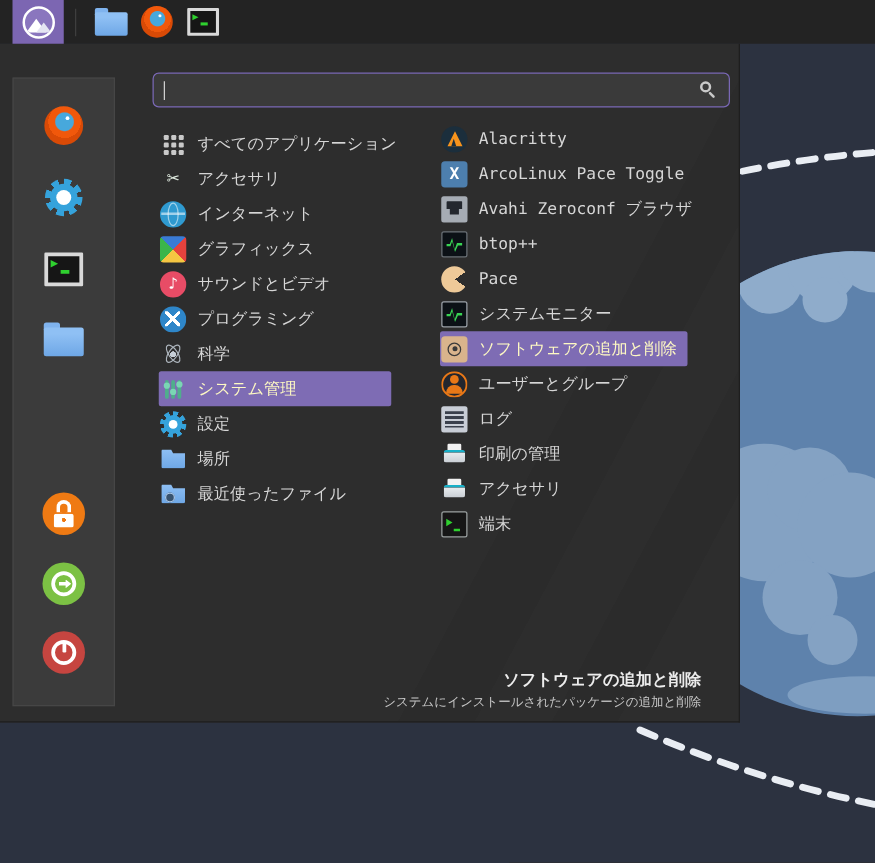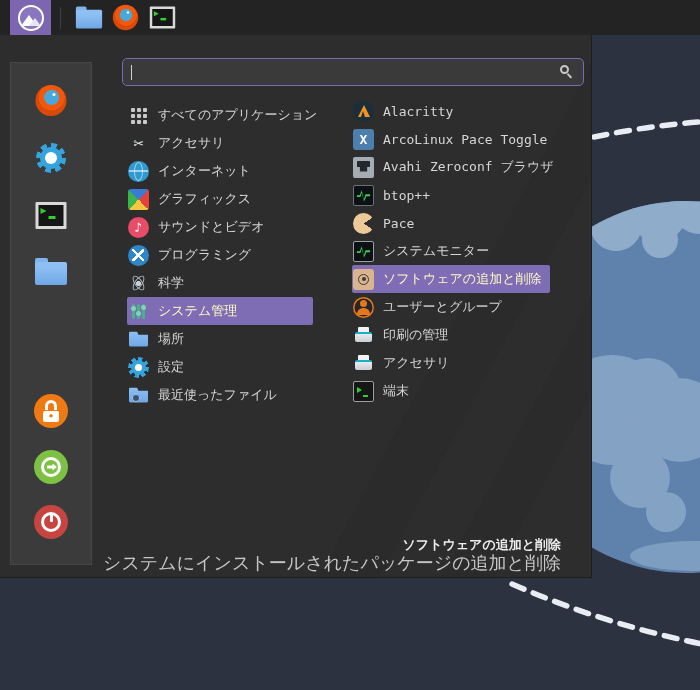--- a/index.html
+++ b/index.html
@@ -48,21 +48,21 @@
   .cat-list{position:absolute;left:127px;top:66px;width:186px;}
   .app-list{position:absolute;left:352px;top:62px;width:198px;}
   .row{height:28px;display:flex;align-items:center;border-radius:2px;padding-left:1px;box-sizing:border-box;cursor:pointer;}
   .row.selected{background:#7E6CB4;}
   .row .label{margin-left:9px;font-size:13px;color:#D6D6D6;white-space:nowrap;}
   .row.selected .label{color:#fef9c3;}
   .ic{width:21px;height:21px;position:relative;flex:0 0 21px;display:block;}
   
   .footer{position:absolute;right:30px;bottom:6px;text-align:right;}
   .footer .t{font-size:13px;font-weight:bold;color:#ECECEC;line-height:16px;}
-  .footer .d{font-size:18px;color:#C6C6C6;line-height:16px;margin-top:2px;}
+  .footer .d{font-size:10px;color:#C6C6C6;line-height:16px;margin-top:2px;}
   
   .ic[data-icon="apps-grid"]::before{content:"";position:absolute;left:3px;top:3px;width:4px;height:4px;border-radius:1px;background:#C9C9C9;
     box-shadow:6px 0 0 #C9C9C9,12px 0 0 #C9C9C9,0 6px 0 #C9C9C9,6px 6px 0 #C9C9C9,12px 6px 0 #C9C9C9,0 12px 0 #C9C9C9,6px 12px 0 #C9C9C9,12px 12px 0 #C9C9C9;}
   .ic[data-icon="scissors"]::before{content:"✂";position:absolute;inset:0;display:flex;align-items:center;justify-content:center;font-size:17px;color:#DFEADF;}
   .ic[data-icon="globe"]{border-radius:50%;background:#2F9AD0;}
   .ic[data-icon="globe"]::before{content:"";position:absolute;top:50%;left:1px;right:1px;height:2px;margin-top:-1px;background:rgba(255,255,255,.55);}
   .ic[data-icon="globe"]::after{content:"";position:absolute;top:1px;bottom:1px;left:50%;width:9px;margin-left:-4.5px;border:1.5px solid rgba(255,255,255,.55);border-radius:50%;box-sizing:border-box;}
   .ic[data-icon="office"]{background:#3F78C8;border-radius:3px;}
   .ic[data-icon="office"]::before{content:"W";position:absolute;inset:0;display:flex;align-items:center;justify-content:center;color:#FFF;font-weight:bold;font-size:11px;font-family:"DejaVu Sans",sans-serif;}
   .ic[data-icon="graphics"]{border-radius:3px;background:conic-gradient(from 45deg,#E5423D 0deg 90deg,#F5C642 90deg 180deg,#3BB54A 180deg 270deg,#3A7BD5 270deg 360deg);}
@@ -231,26 +231,26 @@
       </div>
     <div class="row">
         <span class="ic" data-icon="atom"></span>
         <span class="label">科学</span>
       </div>
     <div class="row selected">
         <span class="ic" data-icon="sliders"></span>
         <span class="label">システム管理</span>
       </div>
     <div class="row">
+        <span class="ic" data-icon="gear"></span>
+        <span class="label">設定</span>
+      </div>
+    <div class="row">
         <span class="ic" data-icon="folder"></span>
         <span class="label">場所</span>
-      </div>
-    <div class="row">
-        <span class="ic" data-icon="gear"></span>
-        <span class="label">設定</span>
       </div>
     <div class="row">
         <span class="ic" data-icon="folder-clock"></span>
         <span class="label">最近使ったファイル</span>
       </div>
   </div>
 
   <div class="app-list">
     <div class="row">
         <span class="ic" data-icon="alacritty"></span>
@@ -276,20 +276,24 @@
         <span class="ic" data-icon="sysmon"></span>
         <span class="label">システムモニター</span>
       </div>
     <div class="row selected">
         <span class="ic" data-icon="pamac"></span>
         <span class="label">ソフトウェアの追加と削除</span>
       </div>
     <div class="row">
         <span class="ic" data-icon="users"></span>
         <span class="label">ユーザーとグループ</span>
+      </div>
+    <div class="row">
+        <span class="ic" data-icon="log"></span>
+        <span class="label">ログ</span>
       </div>
     <div class="row">
         <span class="ic" data-icon="printer"></span>
         <span class="label">印刷の管理</span>
       </div>
     <div class="row">
         <span class="ic" data-icon="printer"></span>
         <span class="label">アクセサリ</span>
       </div>
     <div class="row">

